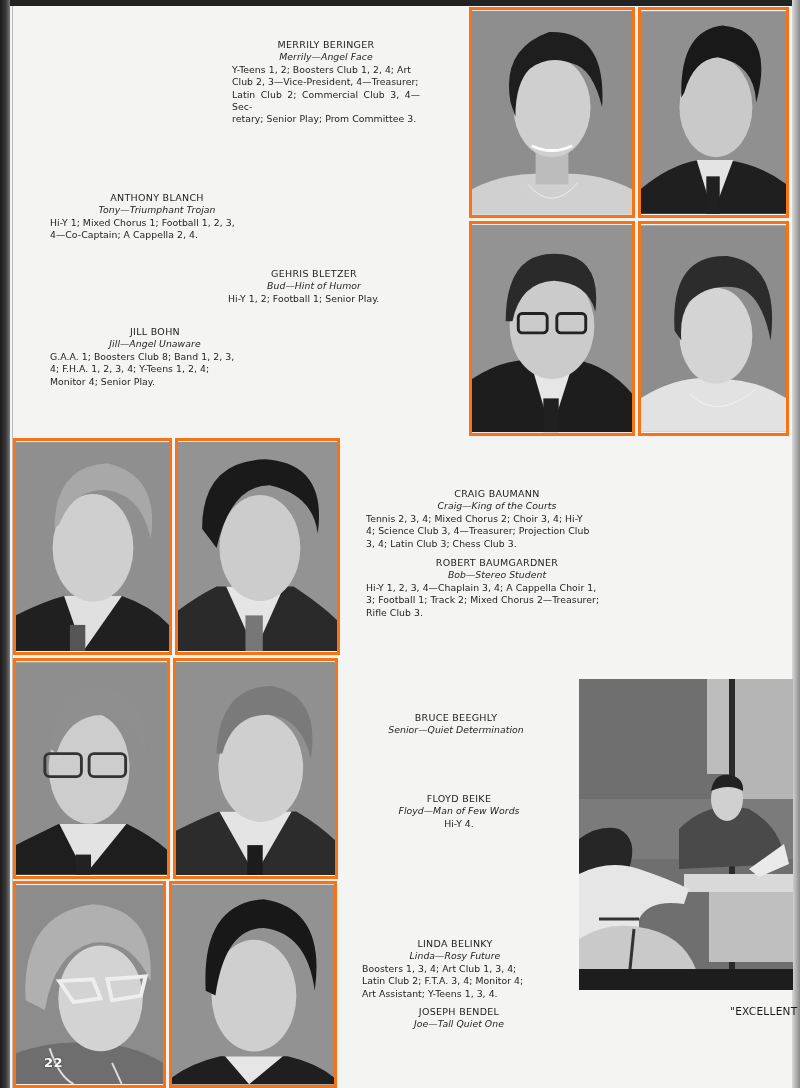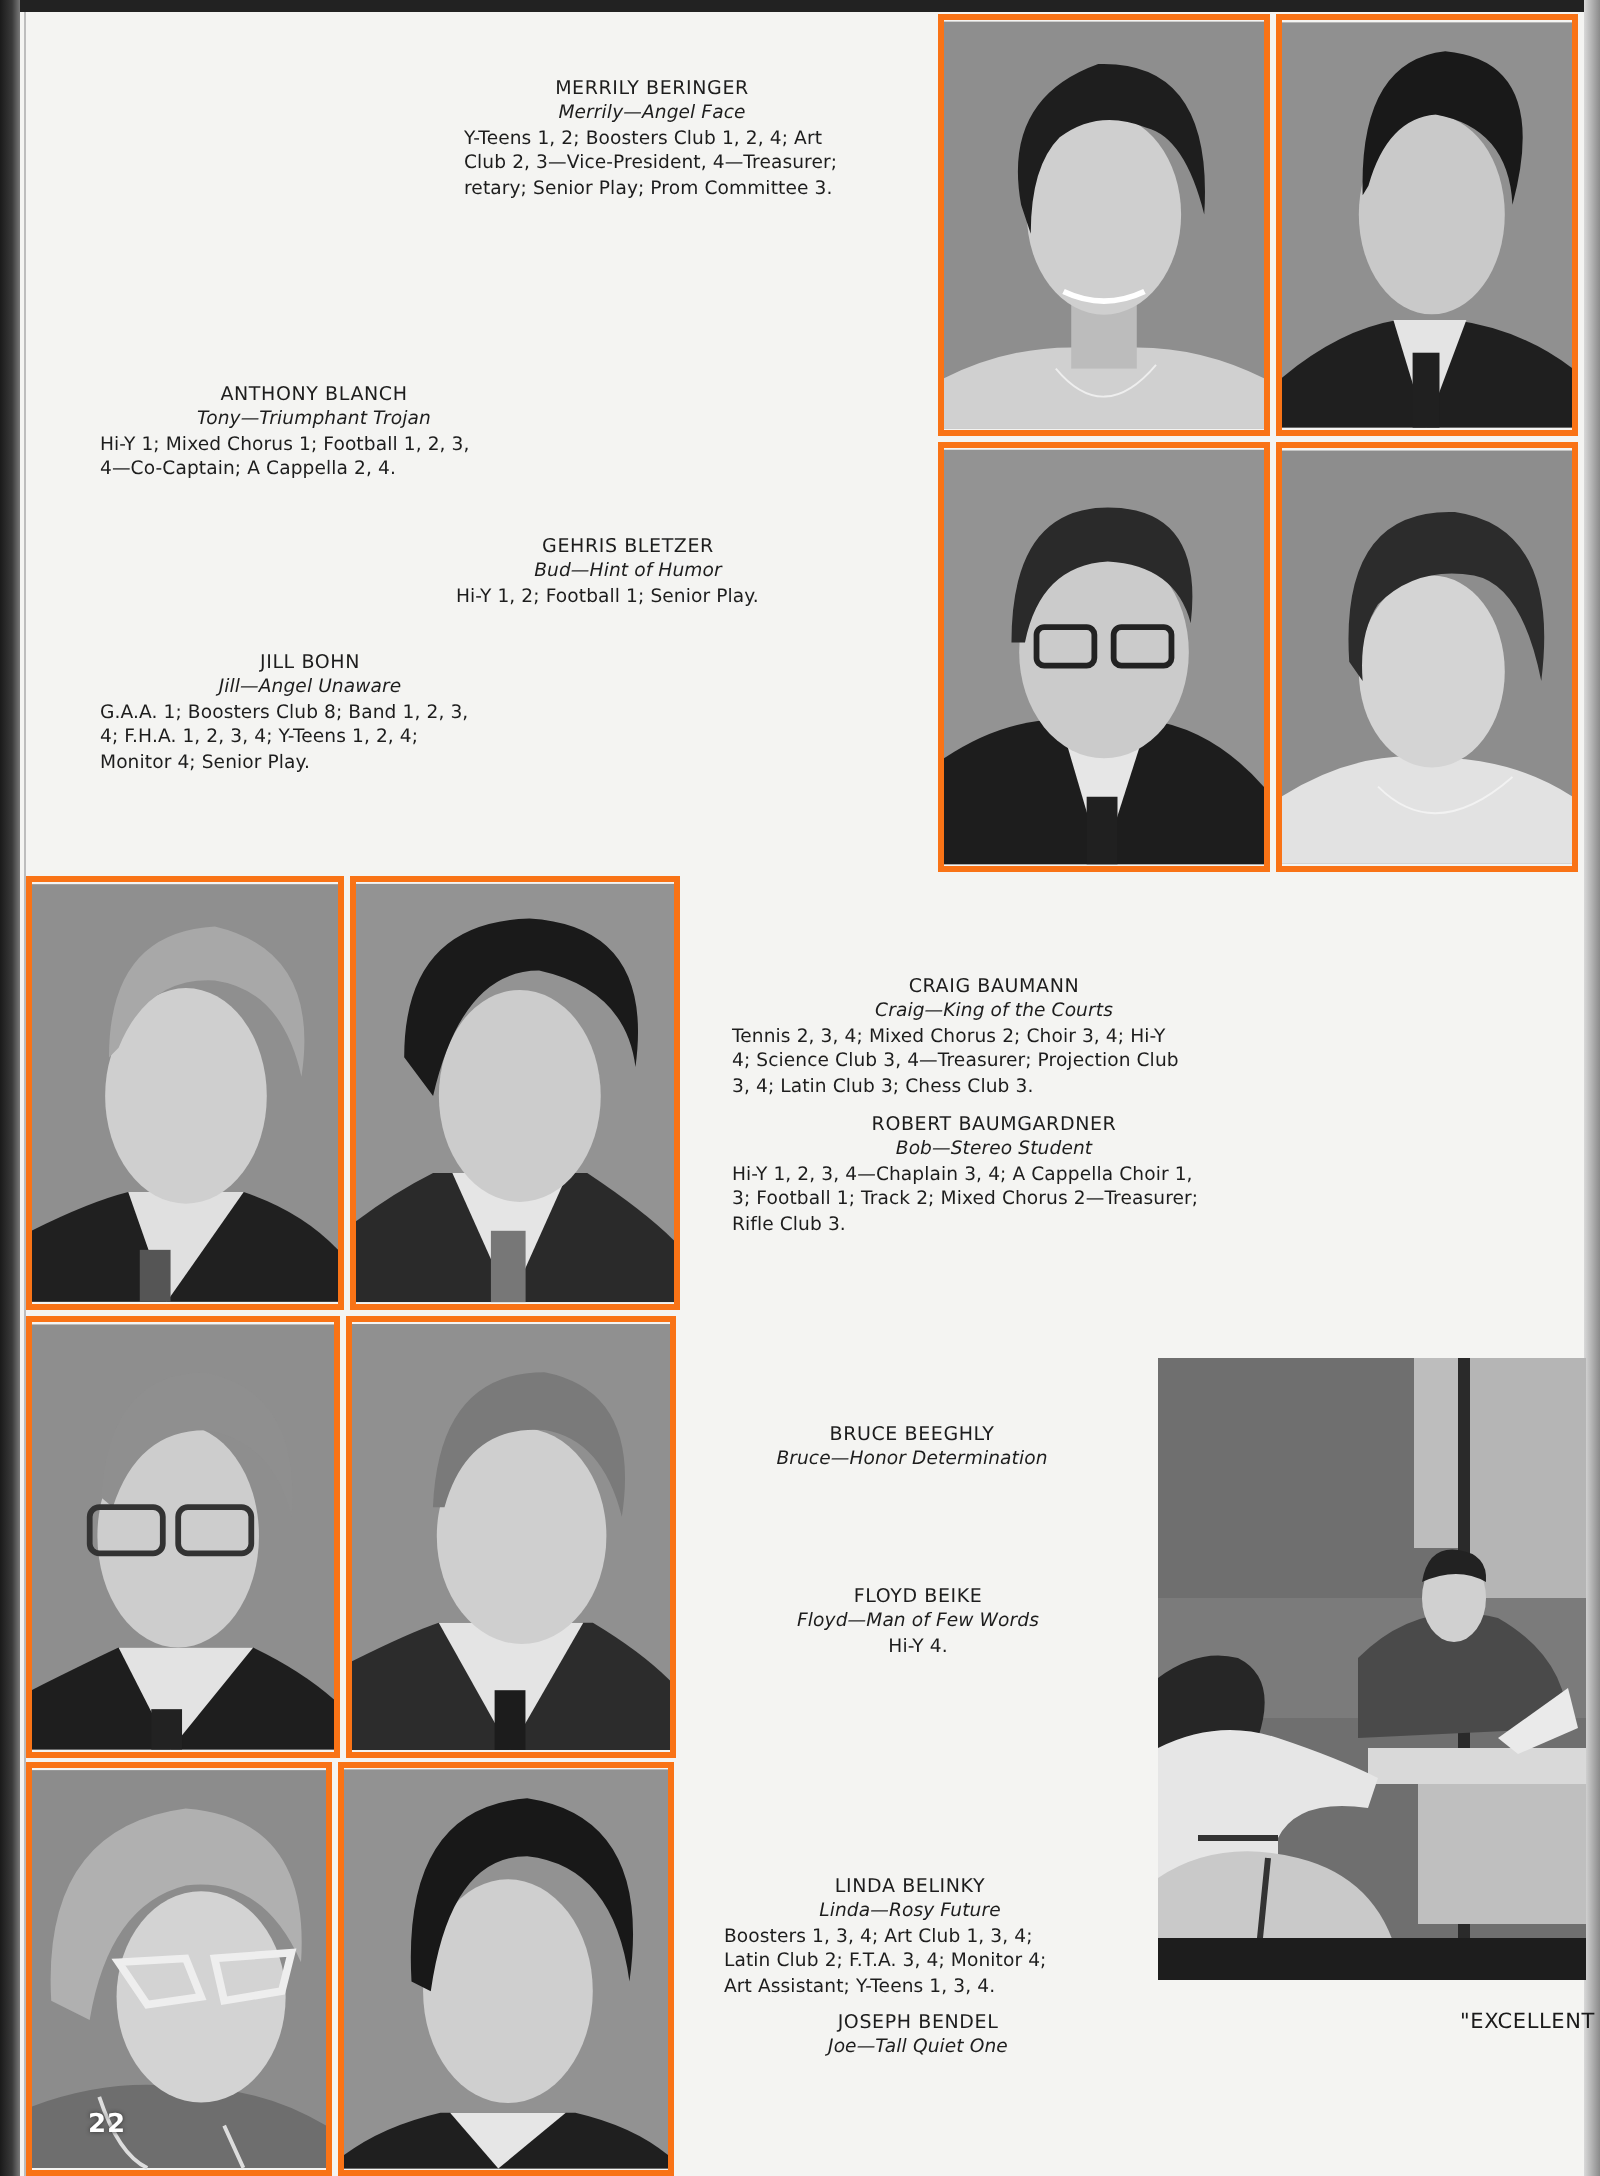--- a/index.html
+++ b/index.html
@@ -33,20 +33,21 @@
 <div class="page"></div>
 <div class="spine-line"></div>
 <div class="right-edge"></div>
 
 <div class="bio" style="left:232px; top:39px; width:188px;">
   <div class="name">MERRILY BERINGER</div>
   <div class="nick">Merrily—Angel Face</div>
   <div class="acts">
     <div>Y-Teens 1, 2; Boosters Club 1, 2, 4; Art</div>
     <div>Club 2, 3—Vice-President, 4—Treasurer;</div>
+    <div>Latin Club 2; Commercial Club 3, 4—Sec-</div>
     <div>retary; Senior Play; Prom Committee 3.</div>
   </div>
 </div>
 
 <div class="bio" style="left:50px; top:148px; width:214px;margin-top:44px;">
   <div class="name">ANTHONY BLANCH</div>
   <div class="nick">Tony—Triumphant Trojan</div>
   <div class="acts">
     <div>Hi-Y 1; Mixed Chorus 1; Football 1, 2, 3,</div>
     <div>4—Co-Captain; A Cappella 2, 4.</div>
@@ -86,21 +87,21 @@
   <div class="nick">Bob—Stereo Student</div>
   <div class="acts">
     <div>Hi-Y 1, 2, 3, 4—Chaplain 3, 4; A Cappella Choir 1,</div>
     <div>3; Football 1; Track 2; Mixed Chorus 2—Treasurer;</div>
     <div>Rifle Club 3.</div>
   </div>
 </div>
 
 <div class="bio" style="left:364px; top:712px; width:184px;">
   <div class="name">BRUCE BEEGHLY</div>
-  <div class="nick">Bruce—Honor Determination</div>
+  <div class="nick">Senior—Quiet Determination</div>
 </div>
 
 <div class="bio" style="left:384px; top:793px; width:150px;">
   <div class="name">FLOYD BEIKE</div>
   <div class="nick">Floyd—Man of Few Words</div>
   <div class="acts" style="text-align:center; text-align-last:center;">
     <div>Hi-Y 4.</div>
   </div>
 </div>
 

